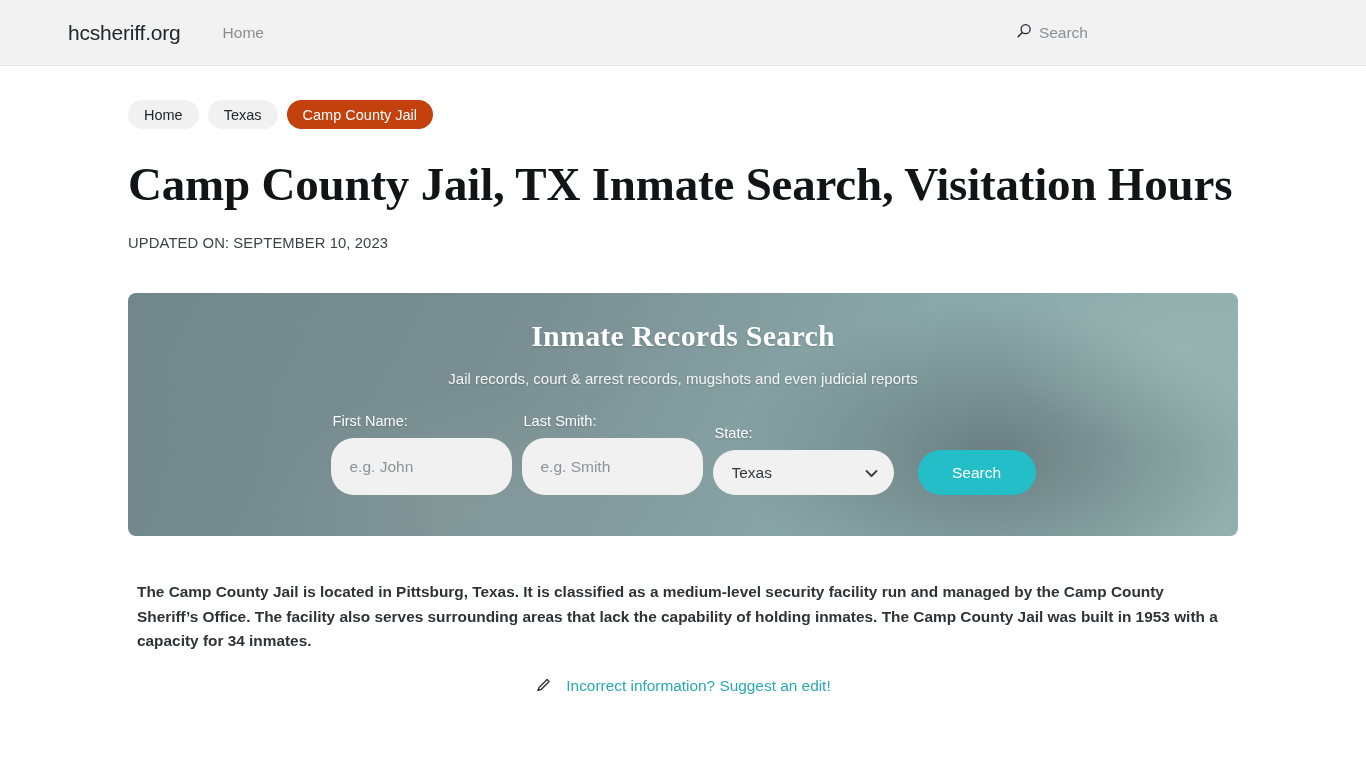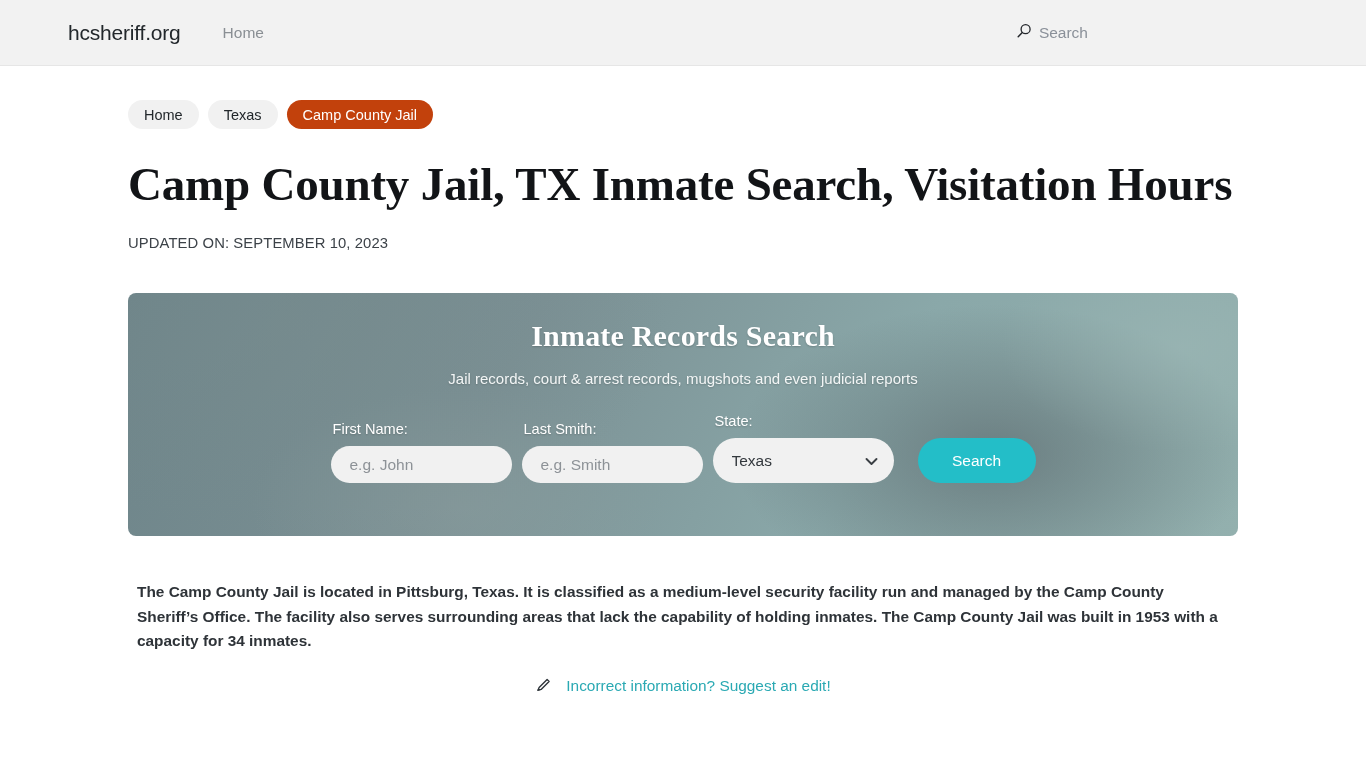--- a/index.html
+++ b/index.html
@@ -156,21 +156,21 @@
   .field { display: flex; flex-direction: column; }
   .field-label {
     font-size: 14.6px;
     color: #ffffff;
     margin-bottom: 9px;
     margin-left: 2px;
     text-shadow: 0 1px 2px rgba(0,0,0,0.2);
   }
   .text-input {
     width: 181px;
-    height: 37px;
+    height: 57px;
     border: none;
     border-radius: 23px;
     background: #f1f1f1;
     padding: 0 19px;
     font-family: "Liberation Sans", sans-serif;
     font-size: 15.5px;
     color: #333;
     outline: none;
   }
   .text-input::placeholder { color: #8d9297; }

